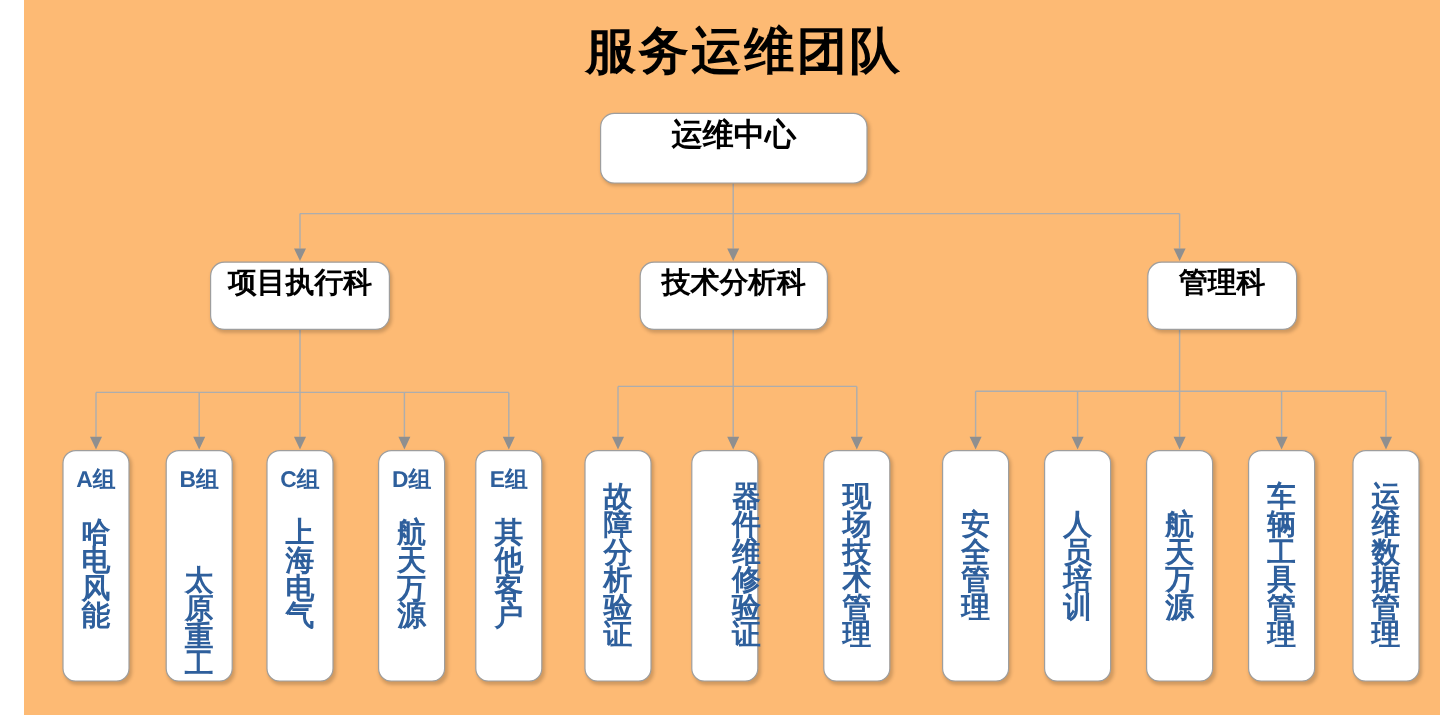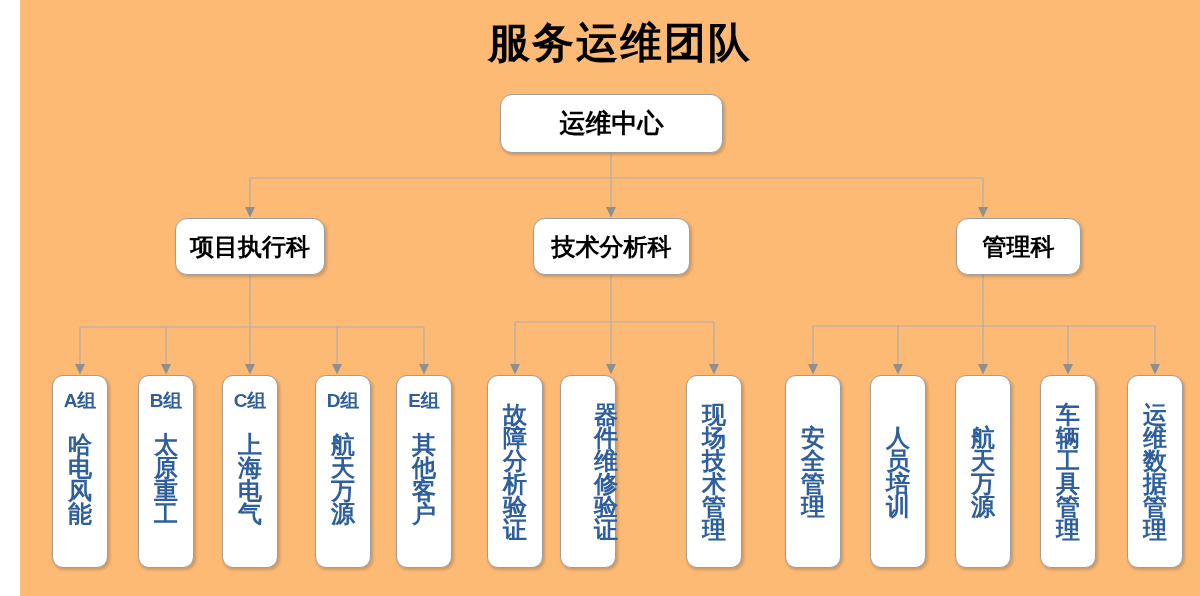--- a/index.html
+++ b/index.html
@@ -52,21 +52,21 @@
     stroke: none;
   }
 
   .node {
     position: absolute;
     background: #ffffff;
     border: 1.3px solid var(--border);
     box-shadow: 1.5px 2px 3px rgba(0,0,0,0.18);
     z-index: 2;
     display: flex;
-    align-items: center;
+    align-items: flex-start;
     justify-content: center;
   }
 
   .root-box {
     left: 480px; top: 94px;
     width: 223px; height: 59px;
     border-radius: 12px;
     font-size: 26px;
     font-weight: bold;
     color: #000;
@@ -175,41 +175,41 @@
     <span>技术分析科</span>
   </div>
   <div class="node dept-box" style="left:936px; width:125px;">
     <span>管理科</span>
   </div>
 
   <div class="node team-box with-group" style="left:32px;">
     <span class="team-group">A组</span>
     <span class="team-name">哈电风能</span>
   </div>
-  <div class="node team-box with-group" style="left:118px;">
+  <div class="node team-box with-group" style="left:118px;gap:40px;">
     <span class="team-group">B组</span>
     <span class="team-name">太原重工</span>
   </div>
   <div class="node team-box with-group" style="left:202px;">
     <span class="team-group">C组</span>
     <span class="team-name">上海电气</span>
   </div>
   <div class="node team-box with-group" style="left:295px;">
     <span class="team-group">D组</span>
     <span class="team-name">航天万源</span>
   </div>
   <div class="node team-box with-group" style="left:376px;">
     <span class="team-group">E组</span>
     <span class="team-name">其他客户</span>
   </div>
 
   <div class="node team-box centered" style="left:467px;">
     <span class="team-name">故障分析验证</span>
   </div>
-  <div class="node team-box centered" style="left:540px;padding-left:36px;">
+  <div class="node team-box centered" style="left:556px;padding-left:36px;">
     <span class="team-name">器件维修验证</span>
   </div>
   <div class="node team-box centered" style="left:666px;">
     <span class="team-name">现场技术管理</span>
   </div>
 
   <div class="node team-box centered" style="left:765px;">
     <span class="team-name">安全管理</span>
   </div>
   <div class="node team-box centered" style="left:850px;">

